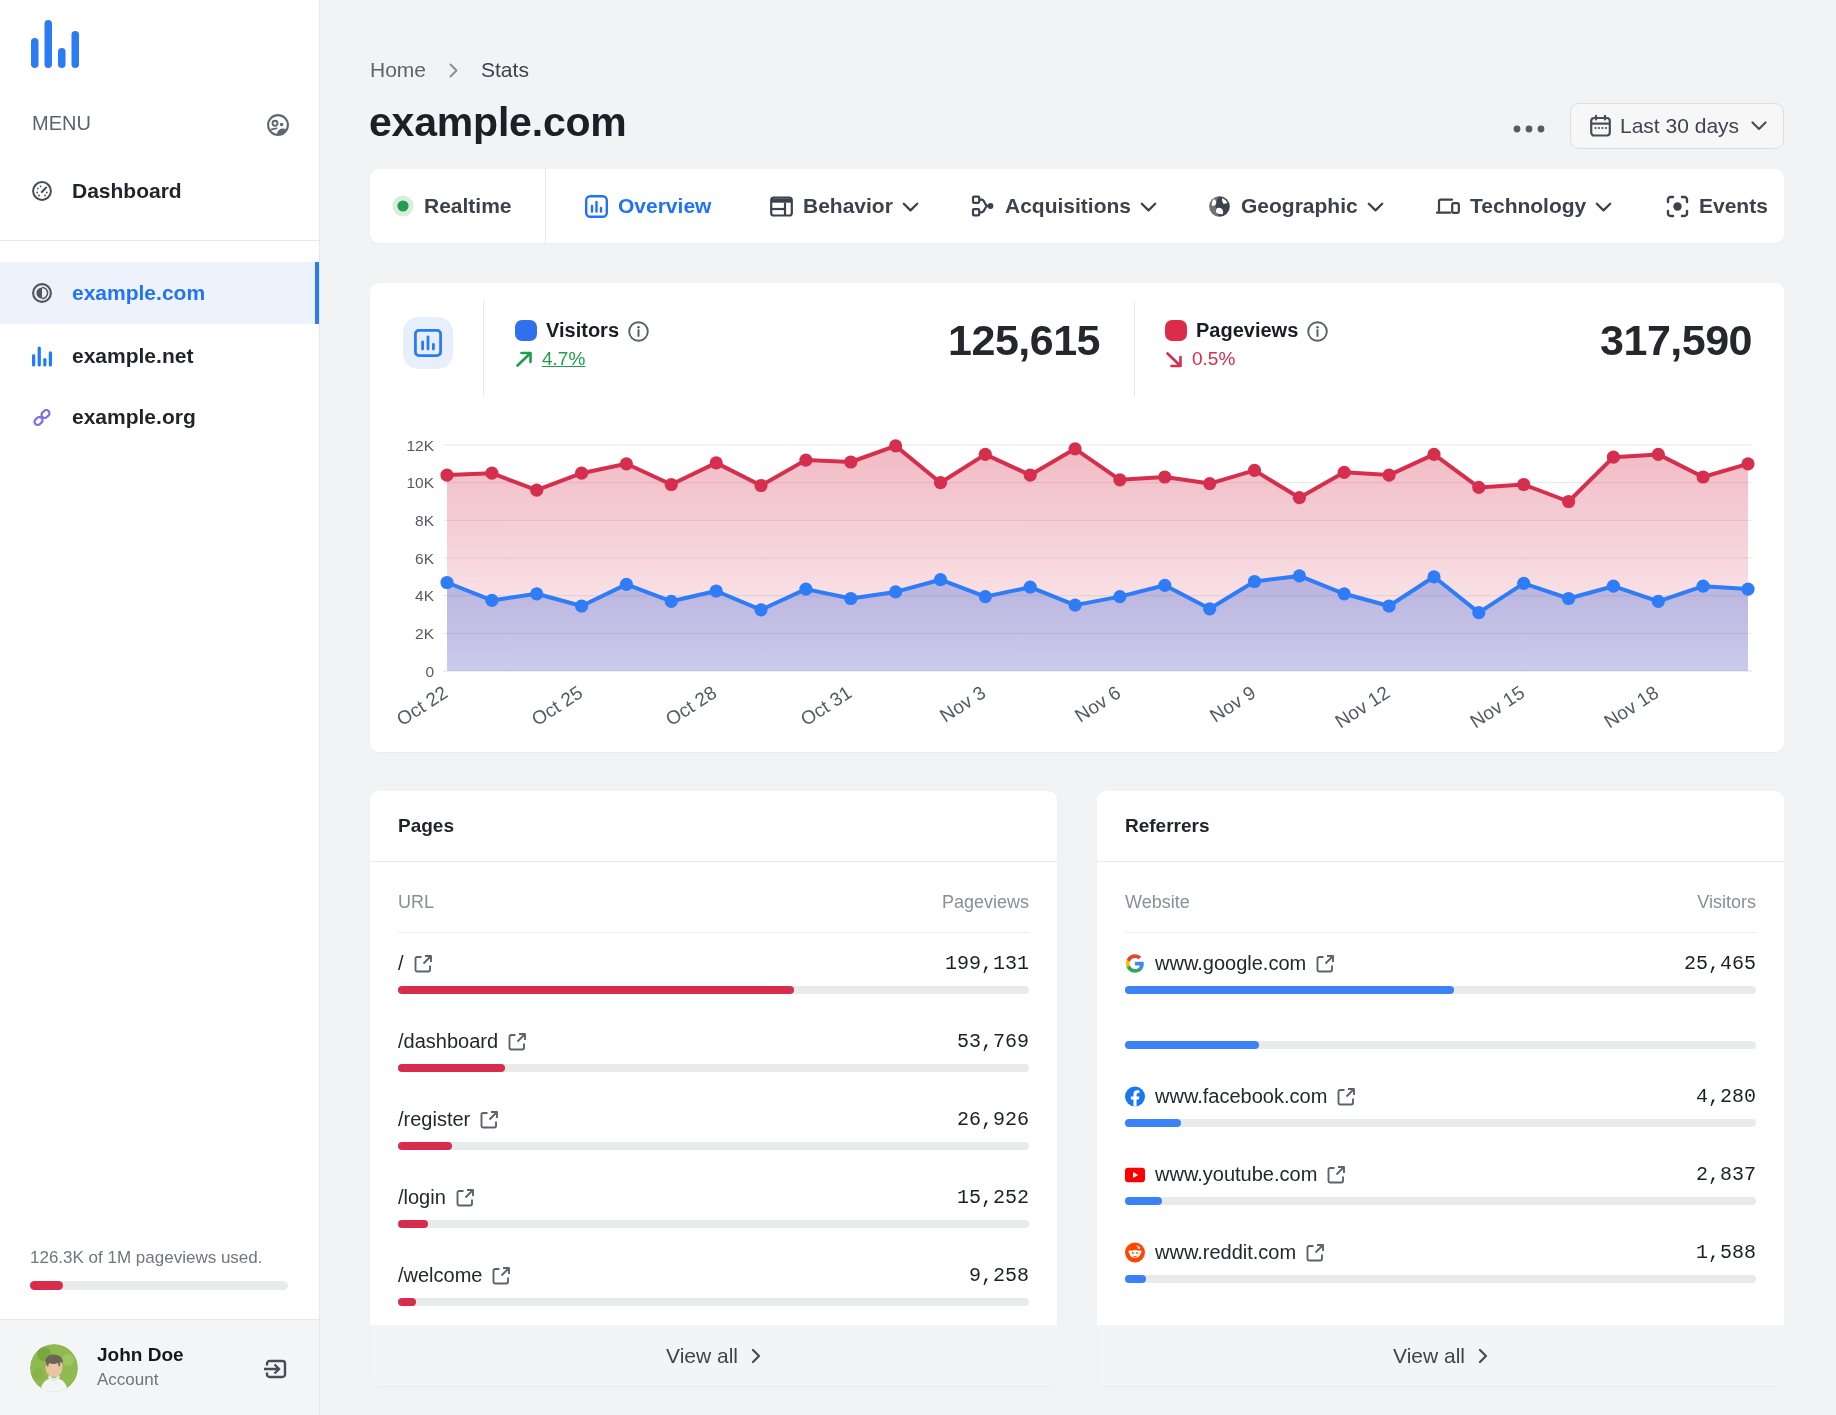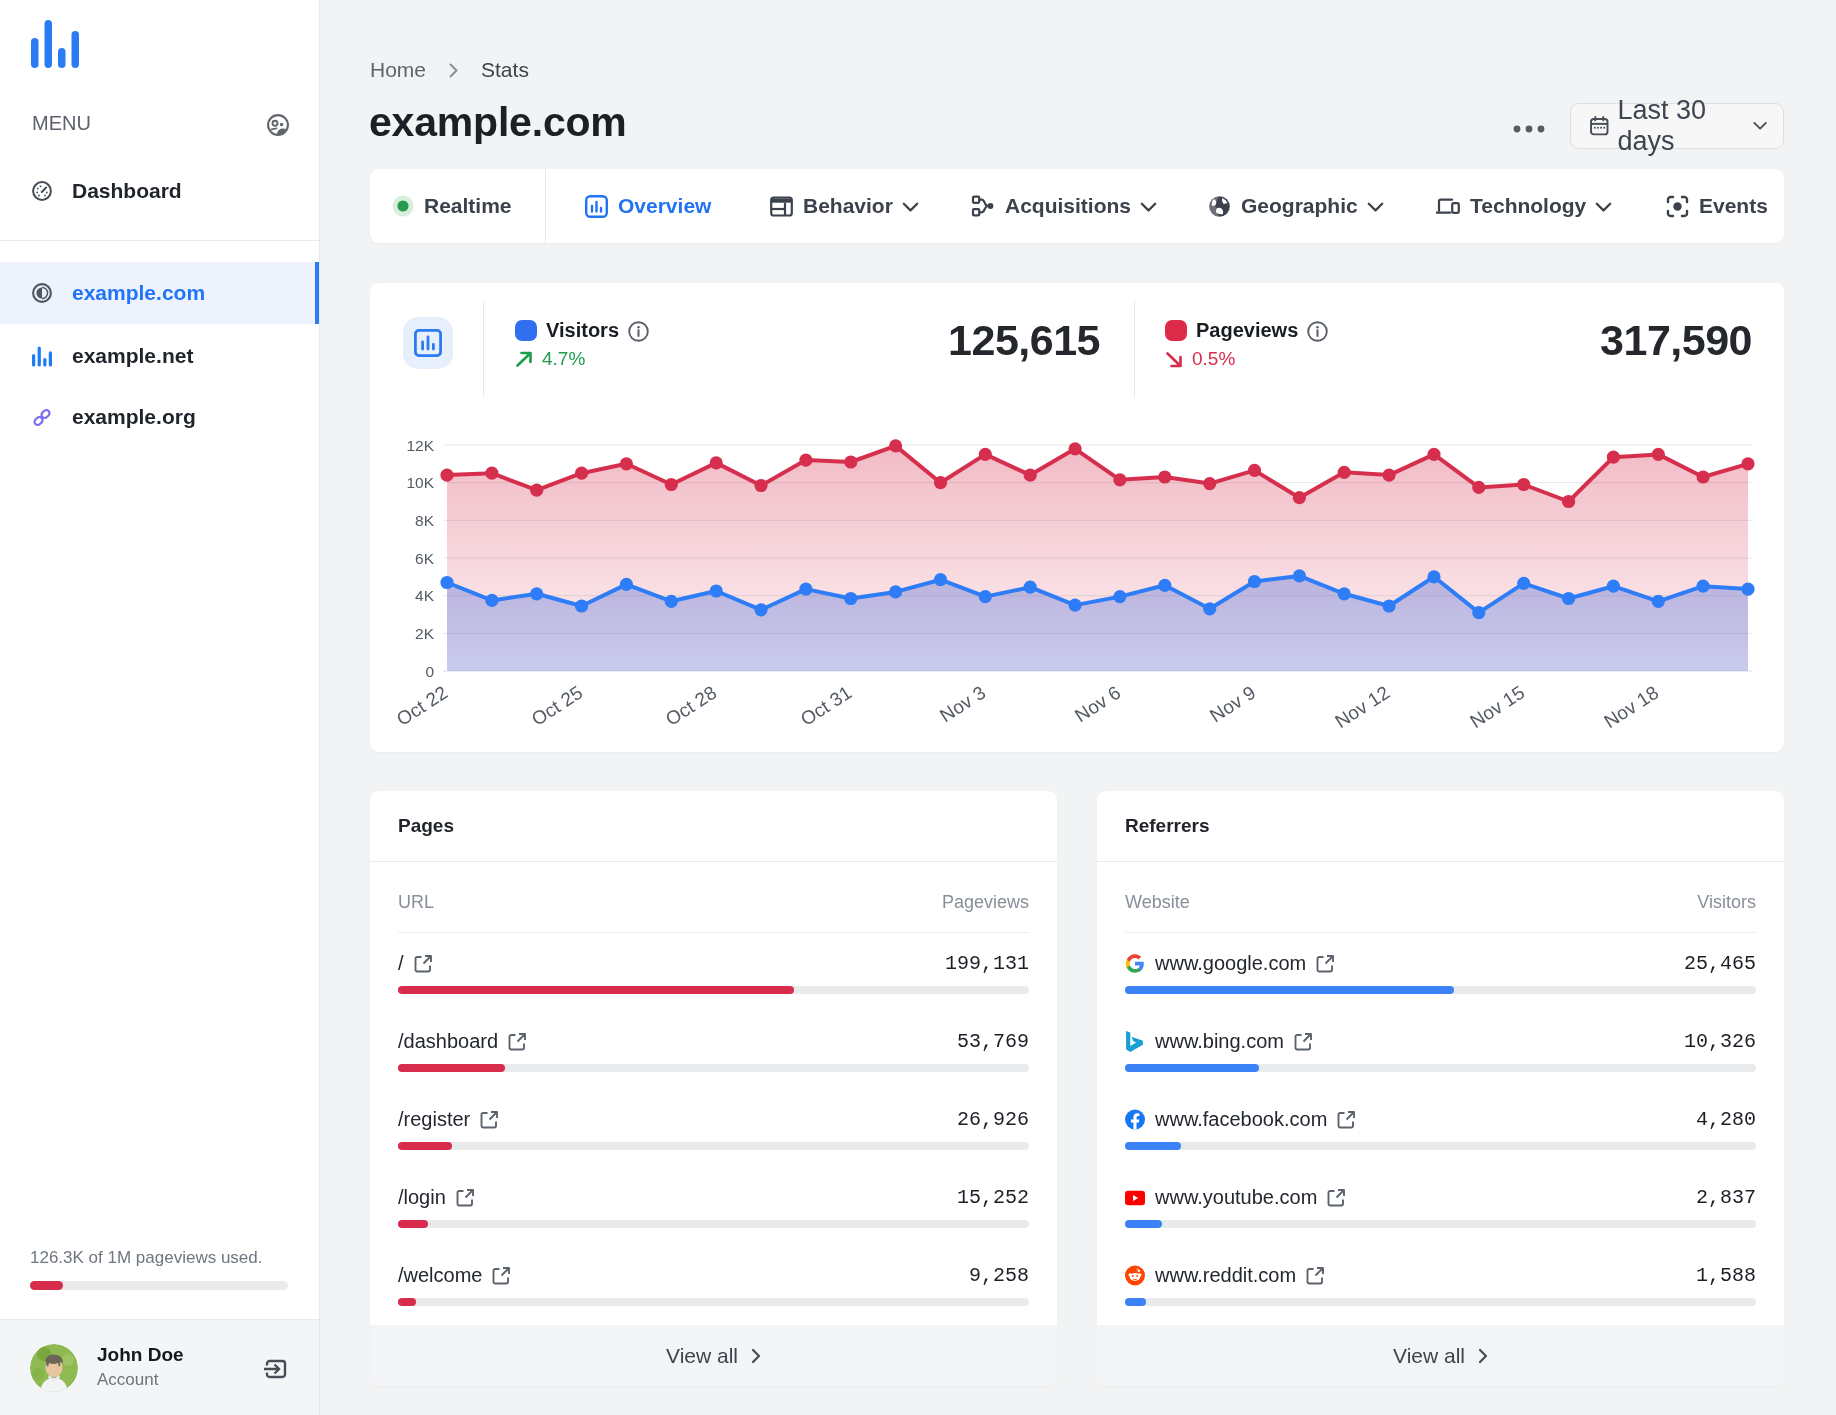--- a/index.html
+++ b/index.html
@@ -29,21 +29,21 @@
 #uacct { left:97px; top:1370px; font-size:17px; color:#6e747e; }
 #logout { left:262px; top:1356px; }
 
 
 #crumb { left:370px; top:58px; font-size:21px; color:#5b626c; display:flex; align-items:center; gap:23px; }
 #crumb .home { color:#5e646e;text-align:center; }
 #crumb .cur { color:#3c424c; }
 #title { left:369px; top:99px; font-size:41px; font-weight:700; color:#1c2026; letter-spacing:-0.2px; }
 #dots { left:1512px; top:124px; }
 #datebtn { left:1570px; top:103px; width:214px; height:46px; background:#f7f7f8; border:1px solid #dcdee1; border-radius:9px; display:flex; align-items:center; padding:0 16px 0 19px; }
-#datebtn .lbl { font-size:27px; color:#3e4450; margin-left:9px; }
+#datebtn .lbl { font-size:21px; color:#3e4450; margin-left:9px; }
 #datebtn .chev { margin-left:auto; }
 
 
 #tabbar { left:370px; top:169px; width:1414px; height:74px; background:#fff; border-radius:9px; box-shadow:0 1px 2px rgba(0,0,0,0.03); }
 .tab { position:absolute; top:0; height:74px; display:flex; align-items:center; font-size:21px; color:#3c424c;font-weight:bold; }
 .tab .tx { margin-left:10px; }
 .tab .chev { margin-left:9px; margin-top:2px; }
 #tab-rt { left:22px; }
 #tabsep { position:absolute; left:175px; top:0; width:1px; height:74px; background:#e8e9eb; }
 #tab-ov { left:215px; color:#2173f5; }
@@ -302,21 +302,21 @@
 
   <div class="statlbl" style="left:145px; top:36px;">
     <div class="sw" style="background:#306fee;"></div>
     <b>Visitors</b>
     <svg class="info" width="21" height="21" viewBox="0 0 21 21">
         <circle cx="10.5" cy="10.5" r="9.3" fill="none" stroke="#595f68" stroke-width="1.9"></circle>
         <path d="M10.5 9.3 V15" stroke="#595f68" stroke-width="2" stroke-linecap="round"></path>
         <circle cx="10.5" cy="6.2" r="1.25" fill="#595f68"></circle>
       </svg>
   </div>
-  <div class="delta" style="left:145px; top:65px; color:#1f9d4d;">
+  <div class="delta" style="left:145px; top:65px; color:#1f9d4d;text-decoration:underline;">
     <svg width="19" height="17" viewBox="0 0 19 17">
         <path d="M2.5 14.5 L15 2.5 M6.5 2 L15.5 2 L15.5 11" fill="none" stroke="#1f9d4d" stroke-width="2.6" stroke-linecap="round" stroke-linejoin="round"></path>
       </svg>
     <span>4.7%</span>
   </div>
   <div class="bignum" style="right:684px;">125,615</div>
 
   <div class="statlbl" style="left:795px; top:36px;">
     <div class="sw" style="background:#dc2c49;"></div>
     <b>Pageviews</b>
@@ -528,31 +528,20 @@
             <path d="M7.5 3 H3.2 A1.7 1.7 0 0 0 1.5 4.7 V15.8 A1.7 1.7 0 0 0 3.2 17.5 H14.3 A1.7 1.7 0 0 0 16 15.8 V11.5" fill="none" stroke="#5d636c" stroke-width="1.9"></path>
             <path d="M11 2 H17 V8 M17 2 L9.5 9.5" fill="none" stroke="#5d636c" stroke-width="1.9" stroke-linejoin="round"></path>
           </svg></span>
         <span class="val">25,465</span>
       </div>
     <div class="tbar">
         <div class="f bluef" style="width:52.2%;"></div>
       </div>
   </div>
   <div class="trow">
-    <div class="top">
-        <span class="lnk"><span class="favic">
-            <svg width="19" height="21" viewBox="0 0 24 30">
-              <path fill="#1a9fd4" d="M0 0 L6 2.1 V21.5 L14.5 16.6 L10.3 14.6 L7.7 8.1 L24 13.8 V19.7 L6 30 L0 26.6 Z"></path>
-            </svg>
-          </span>www.bing.com <svg width="19" height="19" viewBox="0 0 19 19">
-            <path d="M7.5 3 H3.2 A1.7 1.7 0 0 0 1.5 4.7 V15.8 A1.7 1.7 0 0 0 3.2 17.5 H14.3 A1.7 1.7 0 0 0 16 15.8 V11.5" fill="none" stroke="#5d636c" stroke-width="1.9"></path>
-            <path d="M11 2 H17 V8 M17 2 L9.5 9.5" fill="none" stroke="#5d636c" stroke-width="1.9" stroke-linejoin="round"></path>
-          </svg></span>
-        <span class="val">10,326</span>
-      </div>
     <div class="tbar">
         <div class="f bluef" style="width:21.2%;"></div>
       </div>
   </div>
   <div class="trow">
     <div class="top">
         <span class="lnk"><span class="favic">
             <svg width="21" height="21" viewBox="0 0 36 36">
               <circle cx="18" cy="18" r="18" fill="#1877F2"></circle>
               <path fill="#fff" d="M25 23.2l.8-5.2h-5v-3.4c0-1.4.7-2.8 2.9-2.8h2.3V7.3S24 6.9 22 6.9c-4.1 0-6.8 2.5-6.8 7v4.1h-4.6v5.2h4.6V36a18.3 18.3 0 0 0 5.6 0V23.2H25z"></path>

